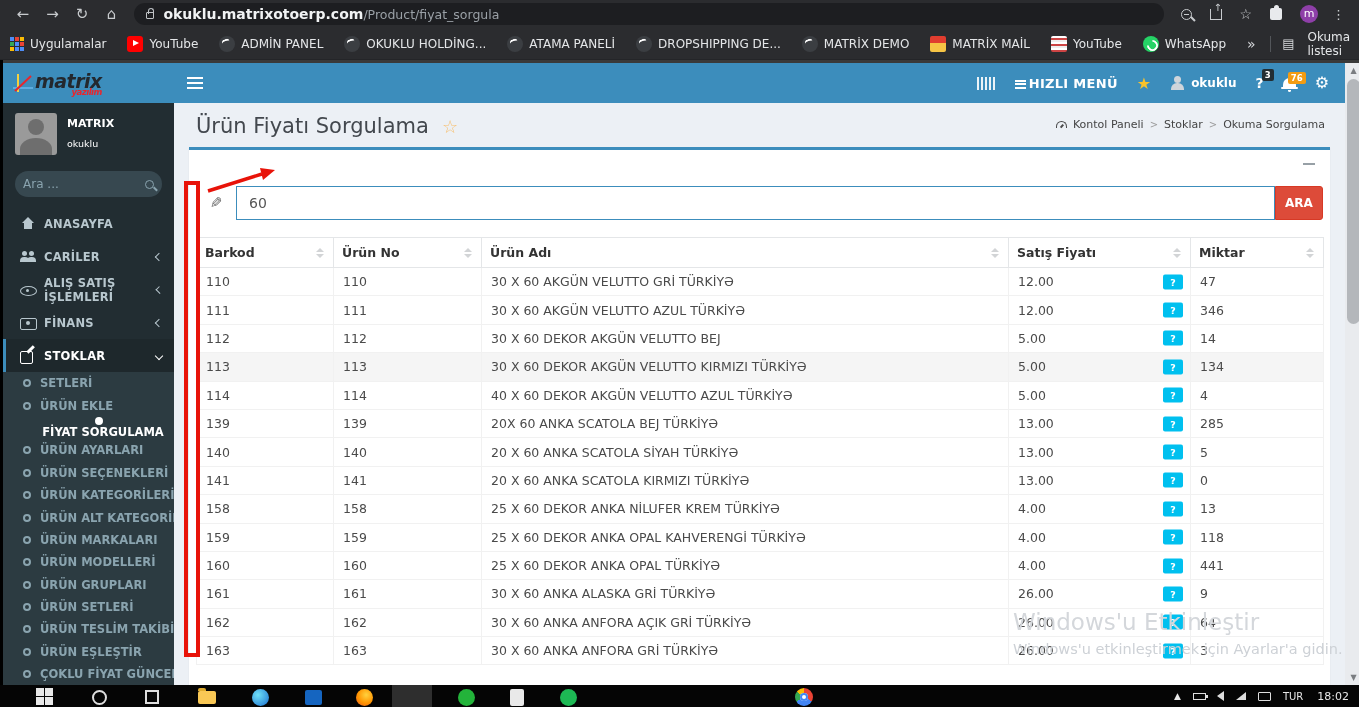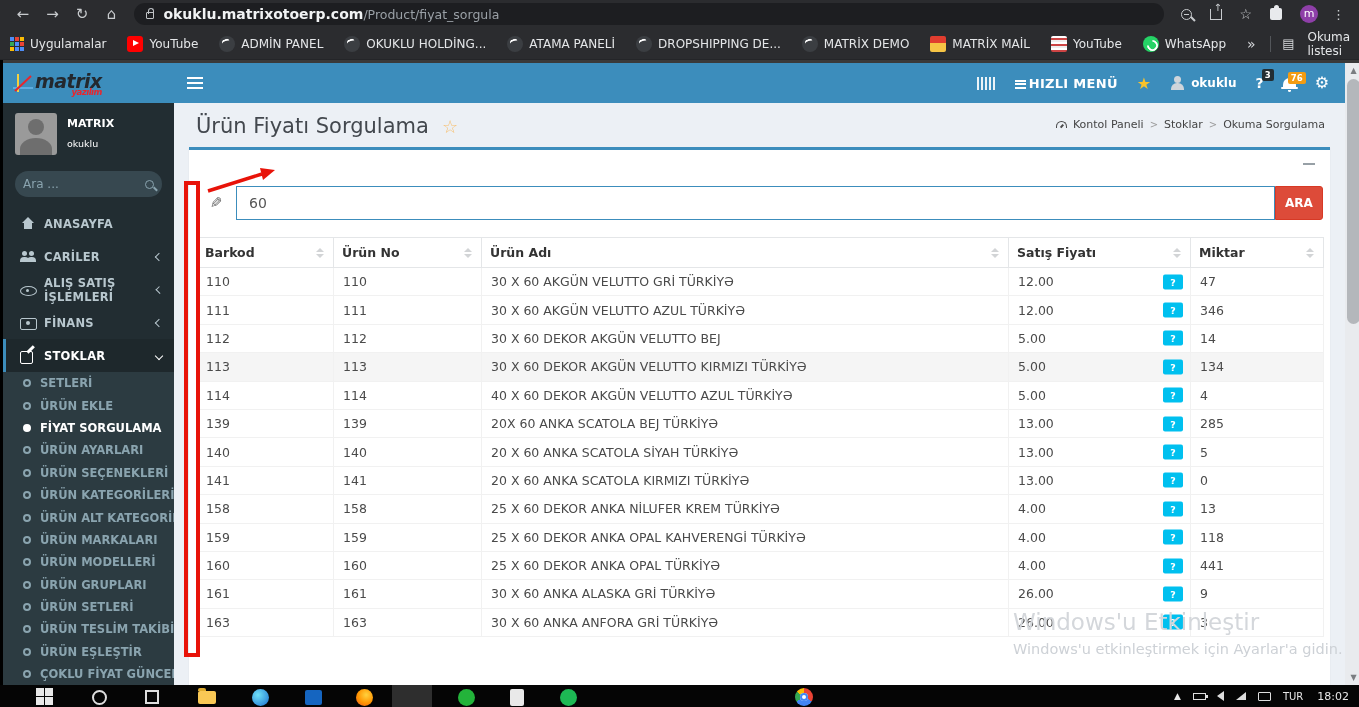--- a/index.html
+++ b/index.html
@@ -81,21 +81,21 @@
   .side-item.active { color:#fff; background:#1e282c; border-left-color:#3c8dbc; }
   .side-item .lbl { margin-left:8px; letter-spacing:0.2px; }
   .chev { width:6px; height:6px; border-right:1.6px solid #b8c7ce; border-bottom:1.6px solid #b8c7ce; margin-left:auto; }
   .chev-left { transform:rotate(135deg); }
   .chev-down { transform:rotate(45deg); border-color:#fff; }
   .submenu { background:#2c3b41; }
   .sub-item { height:22.4px; display:flex; align-items:center; padding-left:20px; cursor:pointer;
     color:#8aa4af; font-size:11.5px; font-weight:bold; }
   .sub-item .sub-dot { width:8px; height:8px; border:2px solid #8aa4af; border-radius:50%; flex:0 0 8px; }
   .sub-item .lbl { margin-left:9px; white-space:nowrap; }
-  .sub-item.active { color:#fff; }
+  .sub-item.active { color:#fff;flex-direction:column; }
   .sub-item.active .sub-dot { border-color:#fff; background:#fff; }
 
   
   .mi { width:16px; height:14px; position:relative; flex:0 0 16px; }
   .mi-home::before { content:""; position:absolute; left:2px; top:0; border-left:6px solid transparent; border-right:6px solid transparent; border-bottom:6px solid #b8c7ce; }
   .mi-home::after { content:""; position:absolute; left:4px; top:6px; width:8px; height:6px; background:#b8c7ce; }
   .mi-users::before { content:""; position:absolute; left:2px; top:1px; width:5px; height:5px; border-radius:50%; background:#b8c7ce; box-shadow:7px 0 0 #b8c7ce; }
   .mi-users::after { content:""; position:absolute; left:0; top:7px; width:9px; height:5px; border-radius:4px 4px 0 0; background:#b8c7ce; box-shadow:7px 0 0 #b8c7ce; }
   .mi-handshake::before { content:""; position:absolute; left:0; top:3px; width:15px; height:8px; border:1.6px solid #b8c7ce; border-radius:50%; }
   .mi-handshake::after { content:""; position:absolute; left:6px; top:6px; width:3px; height:3px; background:#b8c7ce; border-radius:50%; }
@@ -554,20 +554,27 @@
                     <td>441</td>
                   </tr>
                   <tr>
                     <td>161</td>
                     <td>161</td>
                     <td>30 X 60 ANKA ALASKA GRİ TÜRKİYƏ</td>
                     <td class="fiyat"><span>26.00</span><span class="q-badge">?</span></td>
                     <td>9</td>
                   </tr>
                   <tr>
+                    <td>162</td>
+                    <td>162</td>
+                    <td>30 X 60 ANKA ANFORA AÇIK GRİ TÜRKİYƏ</td>
+                    <td class="fiyat"><span>26.00</span><span class="q-badge">?</span></td>
+                    <td>64</td>
+                  </tr>
+                  <tr>
                     <td>163</td>
                     <td>163</td>
                     <td>30 X 60 ANKA ANFORA GRİ TÜRKİYƏ</td>
                     <td class="fiyat"><span>26.00</span><span class="q-badge">?</span></td>
                     <td>3</td>
                   </tr>
                 </tbody>
             </table>
           </div>
         </div>

